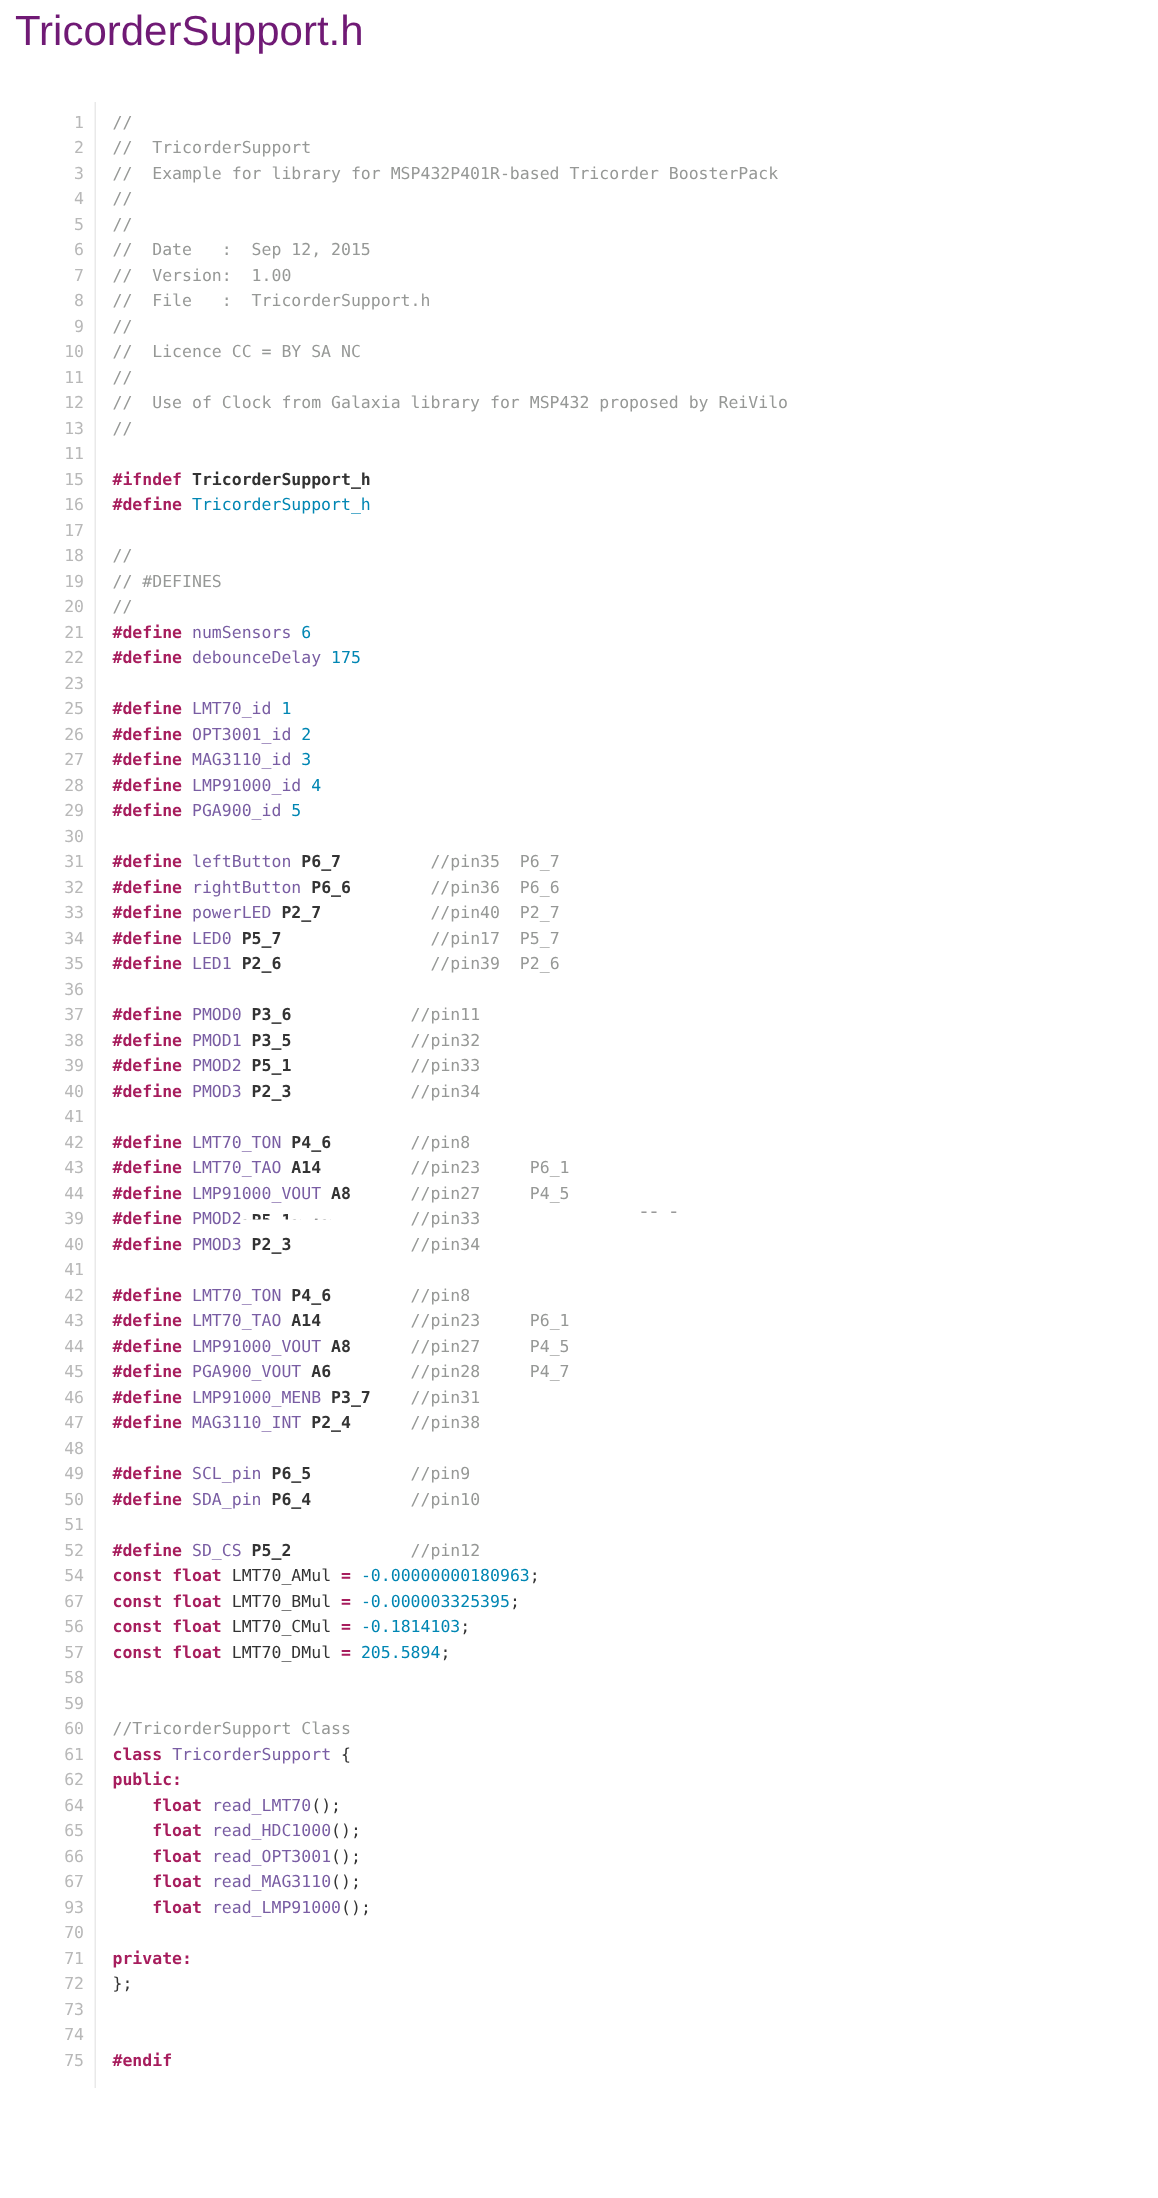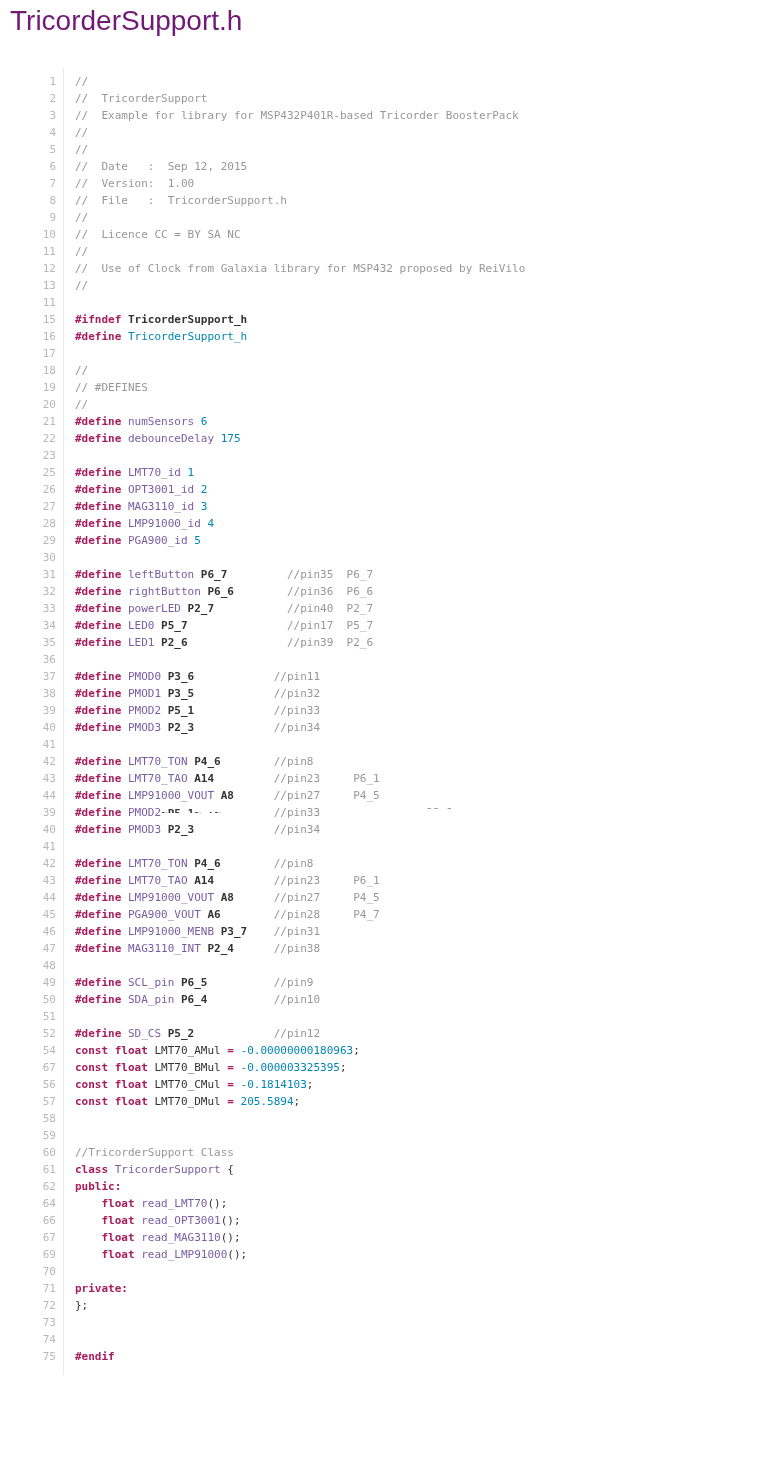--- a/index.html
+++ b/index.html
@@ -117,23 +117,24 @@
       <div class="row"><span class="ln">54</span><span class="cl"><span class="tk-k">const</span><span class="tk-p"> </span><span class="tk-k">float</span><span class="tk-p"> LMT70_AMul </span><span class="tk-k">=</span><span class="tk-p"> </span><span class="tk-v">-0.00000000180963</span><span class="tk-p">;</span></span></div>
       <div class="row"><span class="ln">67</span><span class="cl"><span class="tk-k">const</span><span class="tk-p"> </span><span class="tk-k">float</span><span class="tk-p"> LMT70_BMul </span><span class="tk-k">=</span><span class="tk-p"> </span><span class="tk-v">-0.000003325395</span><span class="tk-p">;</span></span></div>
       <div class="row"><span class="ln">56</span><span class="cl"><span class="tk-k">const</span><span class="tk-p"> </span><span class="tk-k">float</span><span class="tk-p"> LMT70_CMul </span><span class="tk-k">=</span><span class="tk-p"> </span><span class="tk-v">-0.1814103</span><span class="tk-p">;</span></span></div>
       <div class="row"><span class="ln">57</span><span class="cl"><span class="tk-k">const</span><span class="tk-p"> </span><span class="tk-k">float</span><span class="tk-p"> LMT70_DMul </span><span class="tk-k">=</span><span class="tk-p"> </span><span class="tk-v">205.5894</span><span class="tk-p">;</span></span></div>
       <div class="row"><span class="ln">58</span><span class="cl"></span></div>
       <div class="row"><span class="ln">59</span><span class="cl"></span></div>
       <div class="row"><span class="ln">60</span><span class="cl"><span class="tk-c">//TricorderSupport Class</span></span></div>
       <div class="row"><span class="ln">61</span><span class="cl"><span class="tk-k">class</span><span class="tk-p"> </span><span class="tk-n">TricorderSupport</span><span class="tk-p"> {</span></span></div>
       <div class="row"><span class="ln">62</span><span class="cl"><span class="tk-k">public:</span></span></div>
       <div class="row"><span class="ln">64</span><span class="cl"><span class="tk-p">    </span><span class="tk-k">float</span><span class="tk-p"> </span><span class="tk-n">read_LMT70</span><span class="tk-p">();</span></span></div>
+      <div class="row"><span class="ln">65</span><span class="cl"><span class="tk-p">    </span><span class="tk-k">float</span><span class="tk-p"> </span><span class="tk-n">read_HDC1000</span><span class="tk-p">();</span></span></div>
       <div class="row"><span class="ln">66</span><span class="cl"><span class="tk-p">    </span><span class="tk-k">float</span><span class="tk-p"> </span><span class="tk-n">read_OPT3001</span><span class="tk-p">();</span></span></div>
       <div class="row"><span class="ln">67</span><span class="cl"><span class="tk-p">    </span><span class="tk-k">float</span><span class="tk-p"> </span><span class="tk-n">read_MAG3110</span><span class="tk-p">();</span></span></div>
-      <div class="row"><span class="ln">69</span><span class="cl"><span class="tk-p">    </span><span class="tk-k">float</span><span class="tk-p"> </span><span class="tk-n">read_LMP91000</span><span class="tk-p">();</span></span></div>
+      <div class="row"><span class="ln">93</span><span class="cl"><span class="tk-p">    </span><span class="tk-k">float</span><span class="tk-p"> </span><span class="tk-n">read_LMP91000</span><span class="tk-p">();</span></span></div>
       <div class="row"><span class="ln">70</span><span class="cl"></span></div>
       <div class="row"><span class="ln">71</span><span class="cl"><span class="tk-k">private:</span></span></div>
       <div class="row"><span class="ln">72</span><span class="cl"><span class="tk-p">};</span></span></div>
       <div class="row"><span class="ln">73</span><span class="cl"></span></div>
       <div class="row"><span class="ln">74</span><span class="cl"></span></div>
       <div class="row"><span class="ln">75</span><span class="cl"><span class="tk-k">#endif</span></span></div>
     </div>
 </div>
 
 </body></html>

